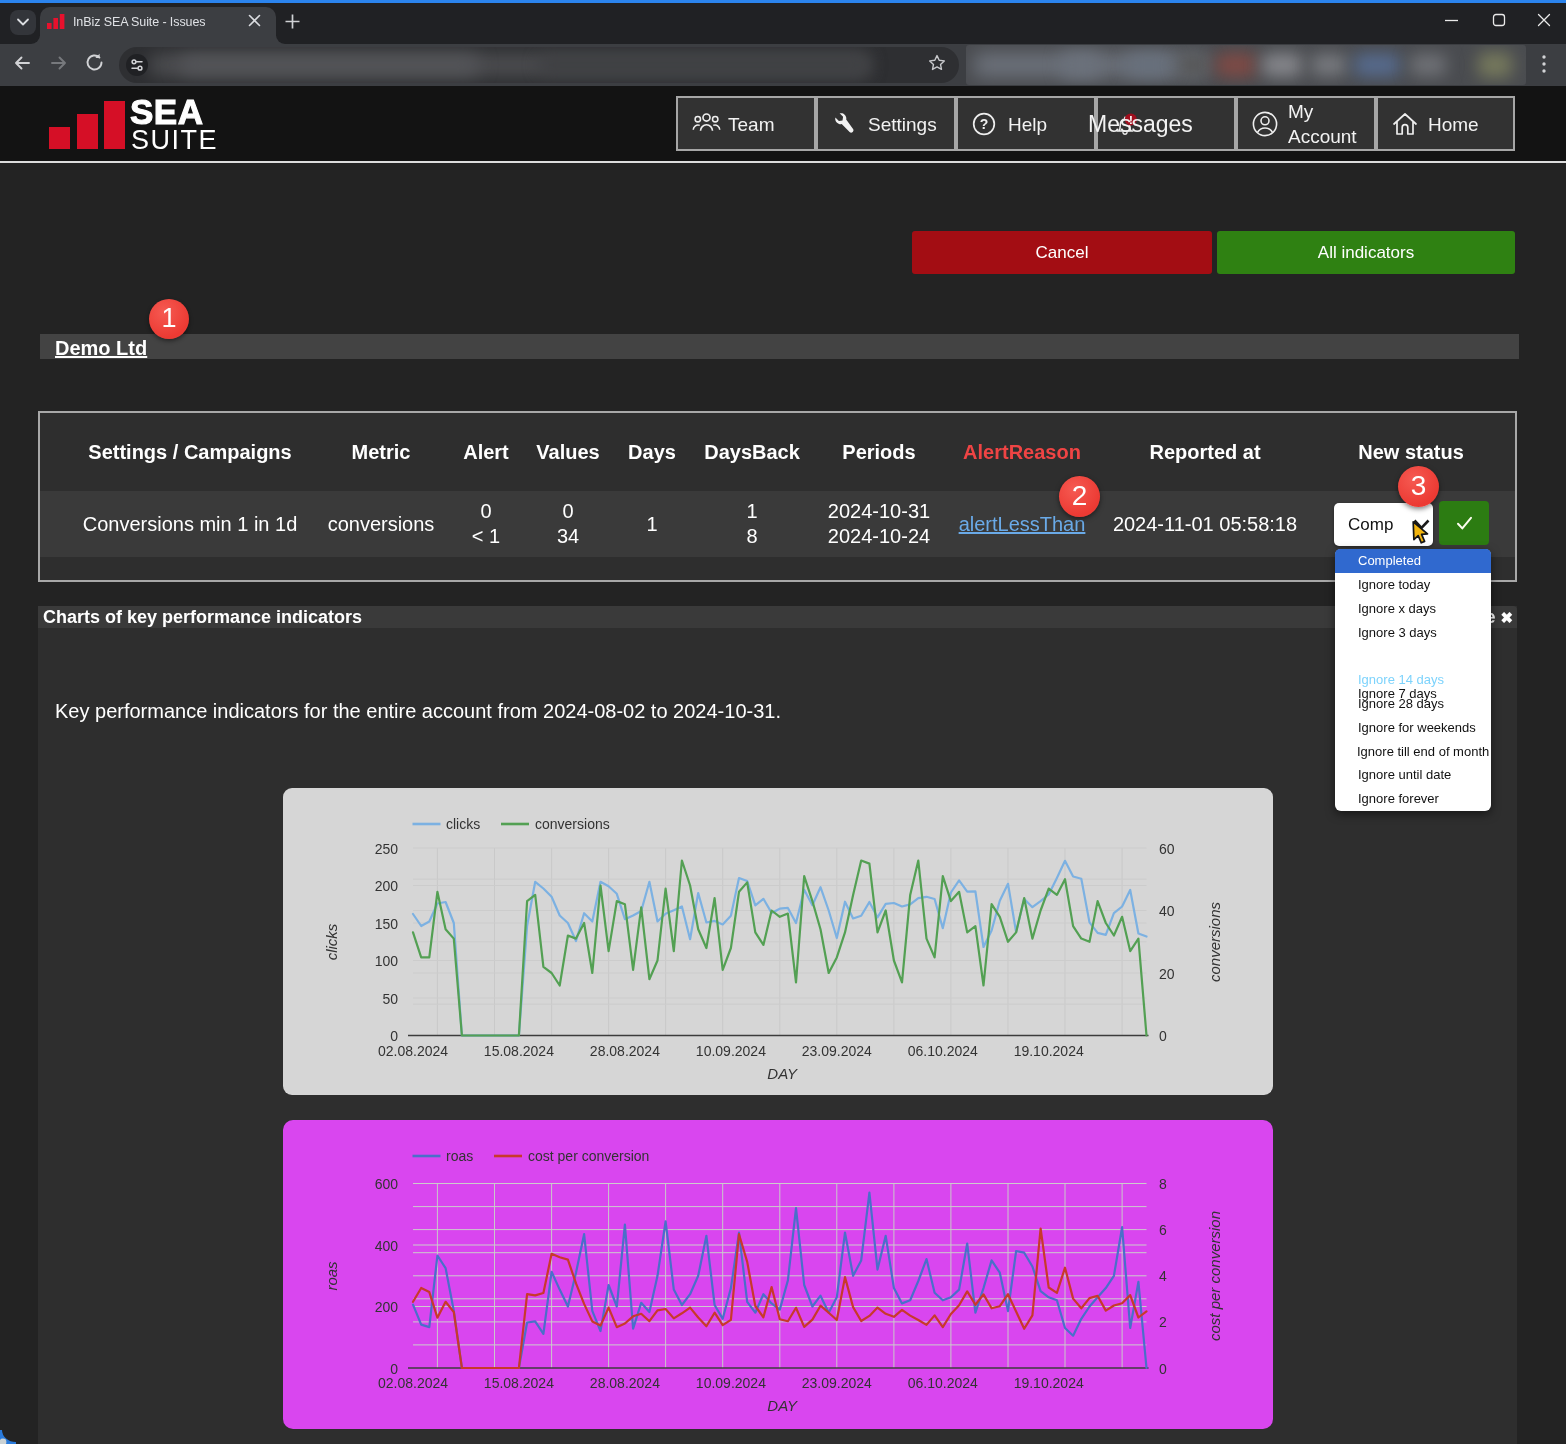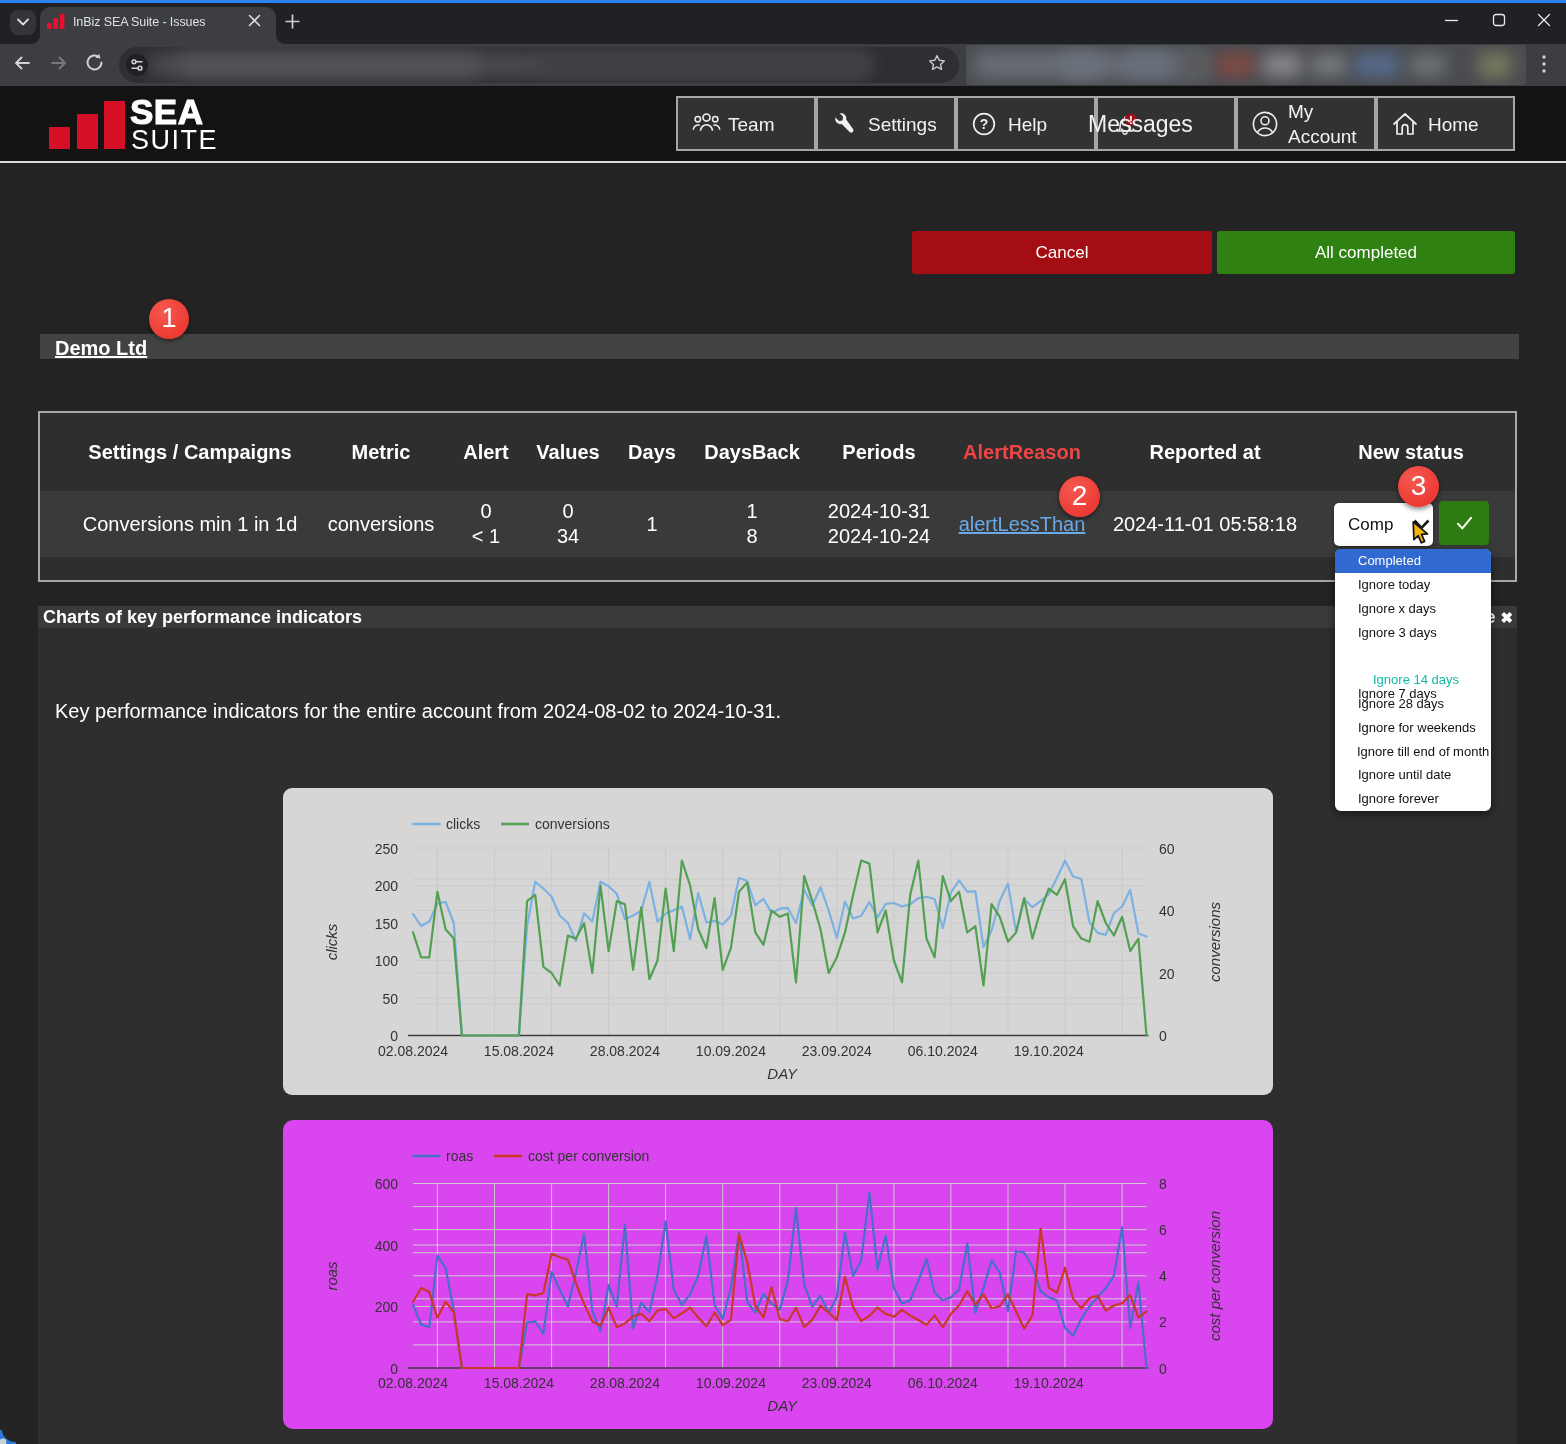--- a/index.html
+++ b/index.html
@@ -140,21 +140,21 @@
       </svg></div>
     <div class="abs" style="left:1288px;top:99px;font-size:19px;color:#f2f2f2;line-height:25px;">My<br>Account</div>
     <div class="abs" style="left:1376px;top:96px;width:139px;height:55px;background:#323232;border:2px solid #a6a6a6;"></div>
     <div class="abs" style="left:1392px;top:112px;"><svg width="26" height="24" viewBox="0 0 26 24">
         <path d="M2 12 L13 2 L24 12 M5 10 V22 H10.2 V15.5 a2.8 2.8 0 0 1 5.6 0 V22 H21 V10" fill="none" stroke="#eee" stroke-width="1.7" stroke-linejoin="round" stroke-linecap="round"></path>
       </svg></div>
     <div class="abs" style="left:1428px;top:112px;font-size:19px;color:#f2f2f2;line-height:25px;">Home</div>
 
 
 <div class="abs" style="left:912px;top:231px;width:300px;height:43px;background:#a30d13;border-radius:3px;color:#fff;font-size:17px;text-align:center;line-height:43px;">Cancel</div>
-<div class="abs" style="left:1217px;top:231px;width:298px;height:43px;background:#2f8112;border-radius:3px;color:#fff;font-size:17px;text-align:center;line-height:43px;">All completed</div>
+<div class="abs" style="left:1217px;top:231px;width:298px;height:43px;background:#2f8112;border-radius:3px;color:#fff;font-size:17px;text-align:center;line-height:43px;">All indicators</div>
 
 <div class="abs" style="left:40px;top:334px;width:1479px;height:25px;background:#434343;"></div>
 <div class="abs" style="left:55px;top:337px;font-size:20px;font-weight:bold;color:#fff;text-decoration:underline;">Demo Ltd</div>
 
 <div class="abs" style="left:149px;top:299px;width:40px;height:40px;border-radius:50%;background:radial-gradient(circle at 38% 32%,#f55a52,#ec3a33 70%);box-shadow:0 2px 4px rgba(0,0,0,0.45);color:#fff;font-size:27px;text-align:center;line-height:39px;">1</div>
 
 <div class="abs" style="left:38px;top:411px;width:1479px;height:171px;background:#2e2e2e;border:2px solid #a8a8a8;"></div>
 <div class="abs" style="left:40px;top:491px;width:1475px;height:66px;background:#3a3a3a;"></div>
 <div class="abs" style="left:30px;top:441px;width:320px;font-size:20px;font-weight:bold;color:#fff;text-align:center;">Settings / Campaigns</div>
     <div class="abs" style="left:30px;top:512px;width:320px;font-size:20px;color:#fff;text-align:center;line-height:25px;">Conversions min 1 in 1d</div>
@@ -299,21 +299,21 @@
 <svg class="abs" style="left:1456px;top:516px" width="17" height="15" viewBox="0 0 17 15">
       <path d="M2 7.8 L6.3 12.4 L15 1.8" fill="none" stroke="#fdfdf0" stroke-width="2" stroke-linecap="round" stroke-linejoin="round"></path>
     </svg>
 
 <div class="abs" style="left:1335px;top:549px;width:156px;height:262px;background:#fff;border-radius:6px;box-shadow:0 3px 10px rgba(0,0,0,0.5);"></div>
 <div class="abs" style="left:1335px;top:549.0px;width:156px;height:23.8px;background:#3069cf;color:#fff;font-size:13px;line-height:23.8px;padding-left:23px;white-space:nowrap;border-radius:5px 5px 0 0;">Completed</div>
     <div class="abs" style="left:1335px;top:572.8px;width:156px;height:23.8px;color:#111;font-size:13px;line-height:23.8px;padding-left:23px;white-space:nowrap;">Ignore today</div>
     <div class="abs" style="left:1335px;top:596.6px;width:156px;height:23.8px;color:#111;font-size:13px;line-height:23.8px;padding-left:23px;white-space:nowrap;">Ignore x days</div>
     <div class="abs" style="left:1335px;top:620.5px;width:156px;height:23.8px;color:#111;font-size:13px;line-height:23.8px;padding-left:23px;white-space:nowrap;">Ignore 3 days</div>
     <div class="abs" style="left:1335px;top:682px;width:156px;height:23.8px;color:#111;font-size:13px;line-height:23.8px;padding-left:23px;white-space:nowrap;">Ignore 7 days</div>
-    <div class="abs" style="left:1335px;top:668.1px;width:140px;height:23.8px;color:#14b8a6;font-size:13px;line-height:23.8px;padding-left:38px;white-space:nowrap;">Ignore 14 days</div>
+    <div class="abs" style="left:1335px;top:668.1px;width:140px;height:23.8px;color:#7dd3fc;font-size:13px;line-height:23.8px;padding-left:23px;white-space:nowrap;">Ignore 14 days</div>
     <div class="abs" style="left:1335px;top:691.9px;width:156px;height:23.8px;color:#111;font-size:13px;line-height:23.8px;padding-left:23px;white-space:nowrap;">Ignore 28 days</div>
     <div class="abs" style="left:1335px;top:715.7px;width:156px;height:23.8px;color:#111;font-size:13px;line-height:23.8px;padding-left:23px;white-space:nowrap;">Ignore for weekends</div>
     <div class="abs" style="left:1335px;top:739.6px;width:156px;height:23.8px;color:#111;font-size:13px;line-height:23.8px;padding-left:22px;white-space:nowrap;">Ignore till end of month</div>
     <div class="abs" style="left:1335px;top:763.4px;width:156px;height:23.8px;color:#111;font-size:13px;line-height:23.8px;padding-left:23px;white-space:nowrap;">Ignore until date</div>
     <div class="abs" style="left:1335px;top:787.2px;width:156px;height:23.8px;color:#111;font-size:13px;line-height:23.8px;padding-left:23px;white-space:nowrap;">Ignore forever</div>
 
 <div class="abs" style="left:1059px;top:476px;width:41px;height:41px;border-radius:50%;background:radial-gradient(circle at 38% 32%,#f55a52,#ec3a33 70%);box-shadow:0 2px 5px rgba(0,0,0,0.5);color:#fff;font-size:28px;text-align:center;line-height:40px;">2</div>
 <div class="abs" style="left:1398px;top:466px;width:41px;height:41px;border-radius:50%;background:radial-gradient(circle at 38% 32%,#f55a52,#ec3a33 70%);box-shadow:0 2px 5px rgba(0,0,0,0.5);color:#fff;font-size:28px;text-align:center;line-height:40px;">3</div>
 
 <svg class="abs" style="left:1411px;top:520px" width="22" height="28" viewBox="0 0 22 28">

